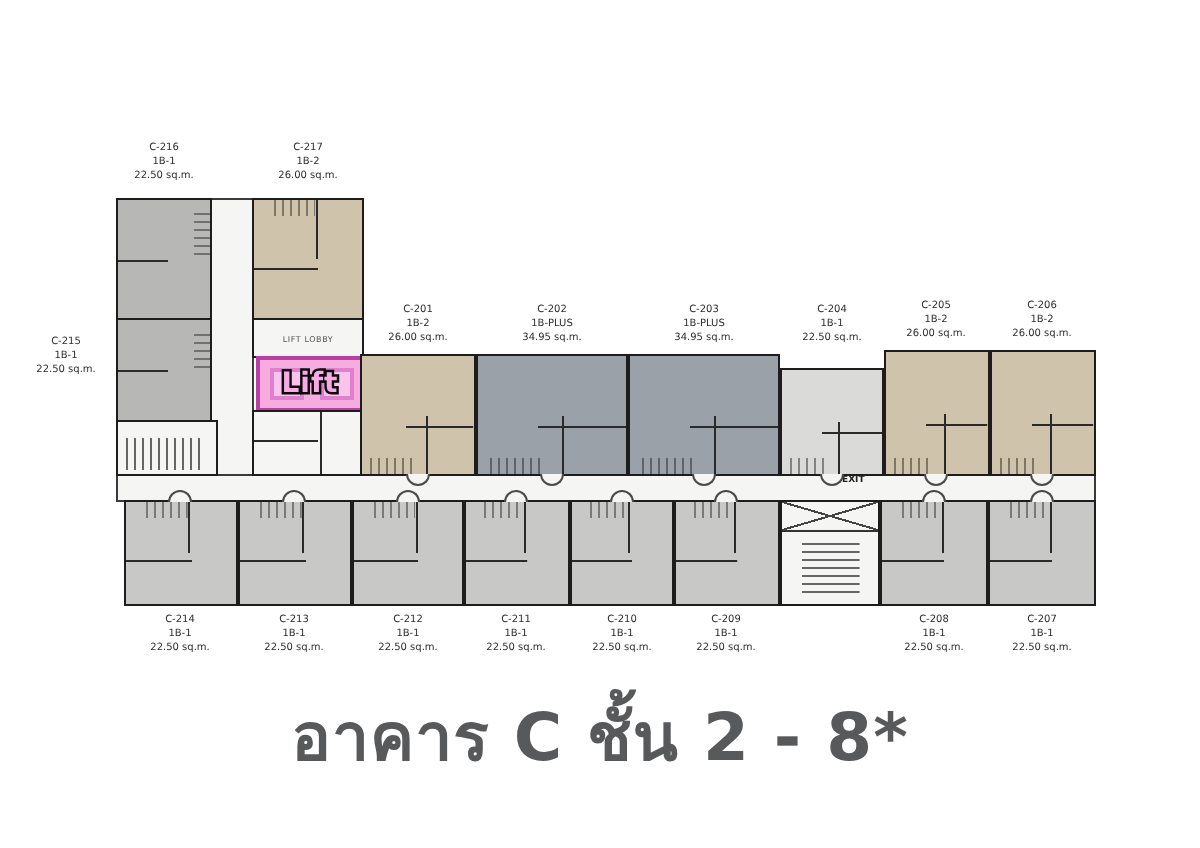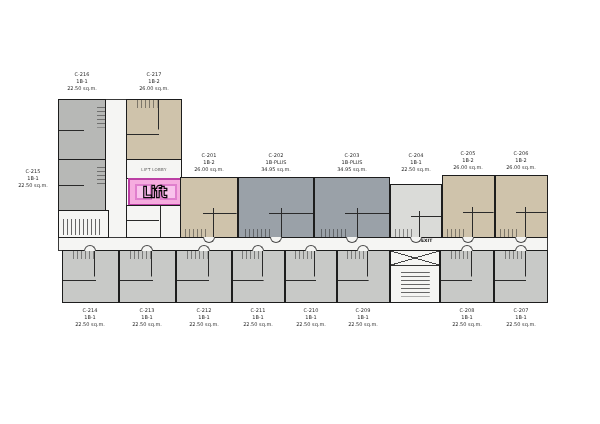--- a/index.html
+++ b/index.html
@@ -30,21 +30,21 @@
   .stair{background-color:var(--room);border:1.5px solid var(--wall);}
   .stair-wing{background-image:repeating-linear-gradient(90deg,#666 0 1px,transparent 1px 4px);
         background-size:82% 62%;background-position:50% 85%;background-repeat:no-repeat;}
   .stair-main{background-image:repeating-linear-gradient(0deg,#666 0 1px,transparent 1px 4px);
         background-size:60% 50%;background-position:50% 80%;background-repeat:no-repeat;}
   .xb{position:absolute;left:0;top:0;width:100%;height:14px;border-bottom:1px solid #333;
       background:linear-gradient(to bottom right,transparent calc(50% - .5px),#444 calc(50% - .5px) calc(50% + .5px),transparent 0),
                  linear-gradient(to bottom left,transparent calc(50% - .5px),#444 calc(50% - .5px) calc(50% + .5px),transparent 0);}
   .lift{background:var(--lift-pink);border:2px solid var(--lift-border);display:flex;align-items:center;justify-content:center;}
   .car{position:absolute;top:4px;width:17px;height:16px;border:2px solid #e07fcd;background:#f9c3ec;box-sizing:border-box;}
-  .lift-text{position:relative;font-size:14px;font-weight:normal;color:#f9aae6;
+  .lift-text{position:relative;font-size:14px;font-weight:bold;color:#f9aae6;
       -webkit-text-stroke:2.5px #0b0b0b;paint-order:stroke fill;letter-spacing:.5px;}
   .ulabel{position:absolute;transform:translateX(-50%);text-align:center;font-size:5px;line-height:7px;
       color:#2e2e2e;white-space:nowrap;}
   .tiny{font-size:4px;color:#555;letter-spacing:.3px;}
   .exit{position:absolute;font-size:4.5px;font-weight:bold;color:#222;}
   .arc{position:absolute;width:12px;height:6px;background:var(--room);border:1px solid #4a4a4a;box-sizing:border-box;}
   .arc-d{border-top:none;border-radius:0 0 12px 12px;}
   .arc-u{border-bottom:none;border-radius:12px 12px 0 0;}
   .title{position:absolute;left:0;right:0;top:342px;text-align:center;font-size:33px;font-weight:bold;
       color:var(--title-color);letter-spacing:.5px;}
@@ -188,13 +188,14 @@
     <div>C-208</div>
     <div>1B-1</div>
     <div>22.50 sq.m.</div>
   </div>
   <div class="ulabel" style="left:521px;top:307px">
     <div>C-207</div>
     <div>1B-1</div>
     <div>22.50 sq.m.</div>
   </div>
 
+  <div class="title">อาคาร C ชั้น 2 - 8*</div>
 </div>
 
 </body></html>

